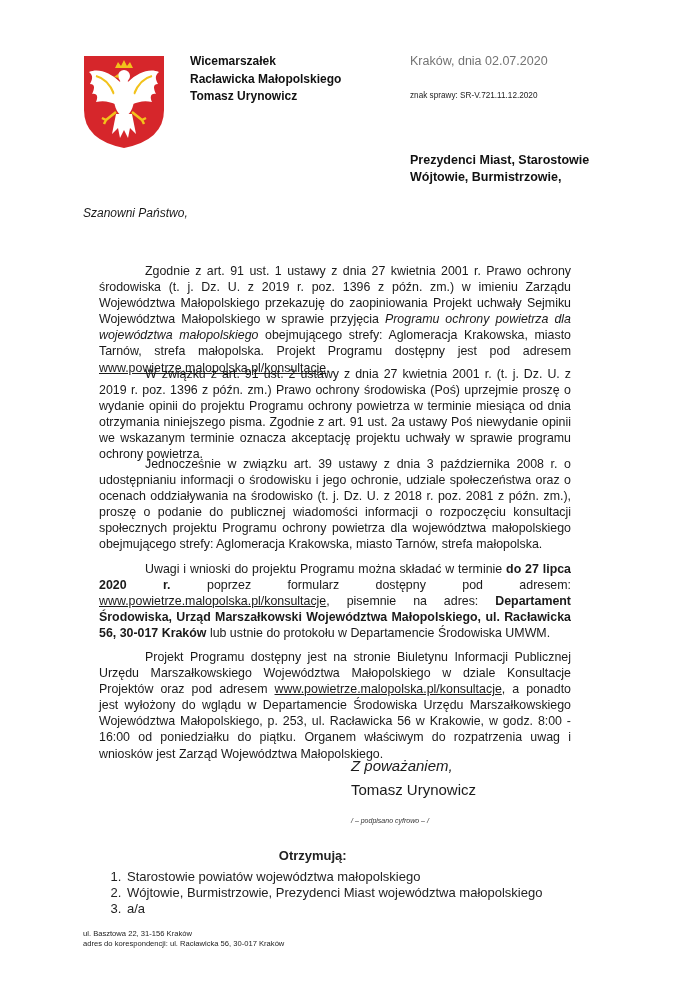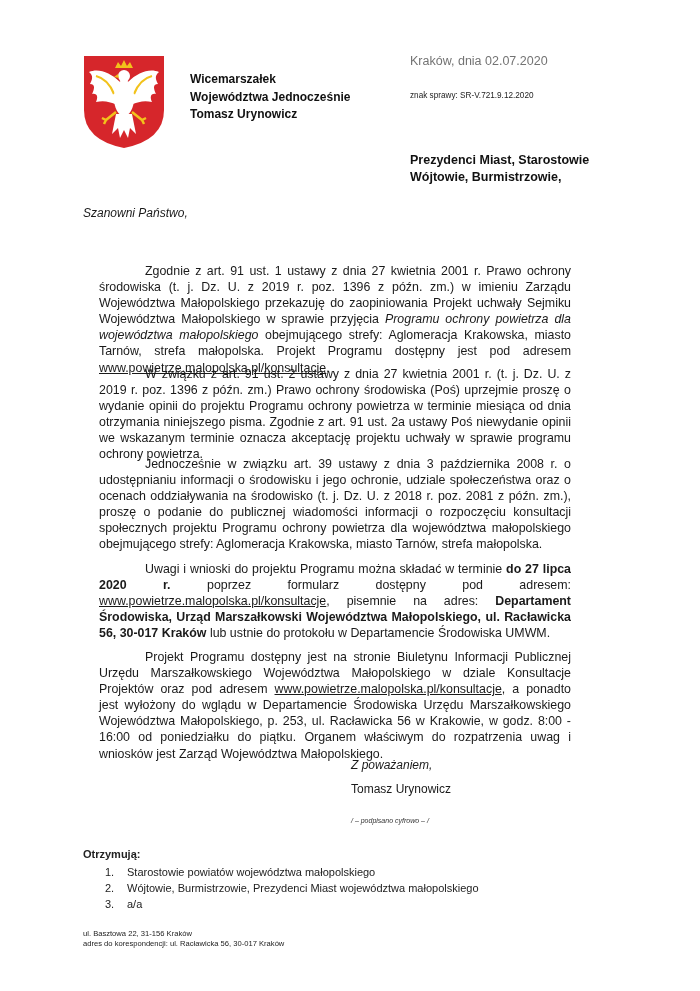--- a/index.html
+++ b/index.html
@@ -1,33 +1,33 @@
 <!DOCTYPE html>
 <html><head>
 <meta charset="utf-8">
 <style>
   html, body { margin:0; padding:0; background:#ffffff; }
   body { width:700px; height:991px; position:relative; overflow:hidden;
          font-family:"Liberation Sans", sans-serif; color:#1a1a1a; }
   .abs { position:absolute; }
   .crest { left:82px; top:54px; width:84px; height:96px; }
-  .hdr { left:190px; top:71px; font-weight:bold; font-size:12px; line-height:17.5px; color:#111; }
+  .hdr { left:190px; top:53px; font-weight:bold; font-size:12px; line-height:17.5px; color:#111; }
   .date { left:410px; top:54px; font-size:12.5px; color:#737373; }
   .ref { left:410px; top:91px; font-size:8.2px; color:#222; }
   .addr { left:410px; top:152px; font-weight:bold; font-size:12.5px; line-height:17px; color:#111; }
   .greet { left:83px; top:206px; font-style:italic; font-size:12px; }
   .body { left:83px; width:504px; font-size:12.4px; line-height:16.1px; text-align:justify; }
   .body p { margin:16px; text-indent:46px; }
   .u { text-decoration:underline; }
   .b { font-weight:bold; }
   .i { font-style:italic; }
-  .sig { left:351px; top:757px; font-size:12px; line-height:17px; }
+  .sig { left:351px; top:757px; font-size:15px; line-height:17px; }
   .sig .close { font-style:italic; margin-bottom:7px; }
   .signote { left:351px; top:817px; font-size:7px; font-style:italic; color:#333; }
-  .rec { left:83px; top:848px; font-size:11px; color:#222; }
+  .rec { left:83px; top:848px; font-size:13px; color:#222;text-align:center; }
   .rec .title { font-weight:bold; margin-bottom:6px; }
   .rec .row { display:flex; height:16px; align-items:flex-start; }
   .rec .num { width:22px; margin-left:22px; }
   .foot { left:83px; top:929px; font-size:7.6px; line-height:10px; color:#222; }
 </style>
 </head>
 <body>
 
 <svg class="abs crest" viewBox="0 0 84 96">
   <path d="M2 2 H82 V56 Q82 86 42 94 Q2 86 2 56 Z" fill="#d6262b"></path>
@@ -47,26 +47,26 @@
   <ellipse cx="42" cy="44" rx="10" ry="18" fill="#ffffff"></ellipse>
 
   <path d="M34 58 L24 66 L20 64 M24 66 L22 70" stroke="#f2c21b" stroke-width="2.5" fill="none"></path>
   <path d="M50 58 L60 66 L64 64 M60 66 L62 70" stroke="#f2c21b" stroke-width="2.5" fill="none"></path>
 
   <path d="M34 60 L30 80 L36 74 L38 84 L42 76 L46 84 L48 74 L54 80 L50 60 Z" fill="#ffffff"></path>
 </svg>
 
 <div class="abs hdr">
   <div>Wicemarszałek</div>
-  <div>Województwa Jednocześnie</div>
+  <div>Racławicka Małopolskiego</div>
   <div>Tomasz Urynowicz</div>
 </div>
 
 <div class="abs date">Kraków, dnia 02.07.2020</div>
-<div class="abs ref">znak sprawy: SR-V.721.9.12.2020</div>
+<div class="abs ref">znak sprawy: SR-V.721.11.12.2020</div>
 
 <div class="abs addr">
   <div>Prezydenci Miast, Starostowie</div>
   <div>Wójtowie, Burmistrzowie,</div>
 </div>
 
 <div class="abs greet">Szanowni Państwo,</div>
 
 <div class="abs body" style="top:247px;">
   <p><span>Zgodnie z art. 91 ust. 1 ustawy z dnia 27 kwietnia 2001 r. Prawo ochrony środowiska (t. j. Dz. U. z 2019 r. poz. 1396 z późn. zm.) w imieniu Zarządu Województwa Małopolskiego przekazuję do zaopiniowania Projekt uchwały Sejmiku Województwa Małopolskiego w sprawie przyjęcia </span><span class="i">Programu ochrony powietrza dla województwa małopolskiego</span><span> obejmującego strefy: Aglomeracja Krakowska, miasto Tarnów, strefa małopolska. Projekt Programu dostępny jest pod adresem </span><span class="u">www.powietrze.malopolska.pl/konsultacje</span><span>.</span></p>

